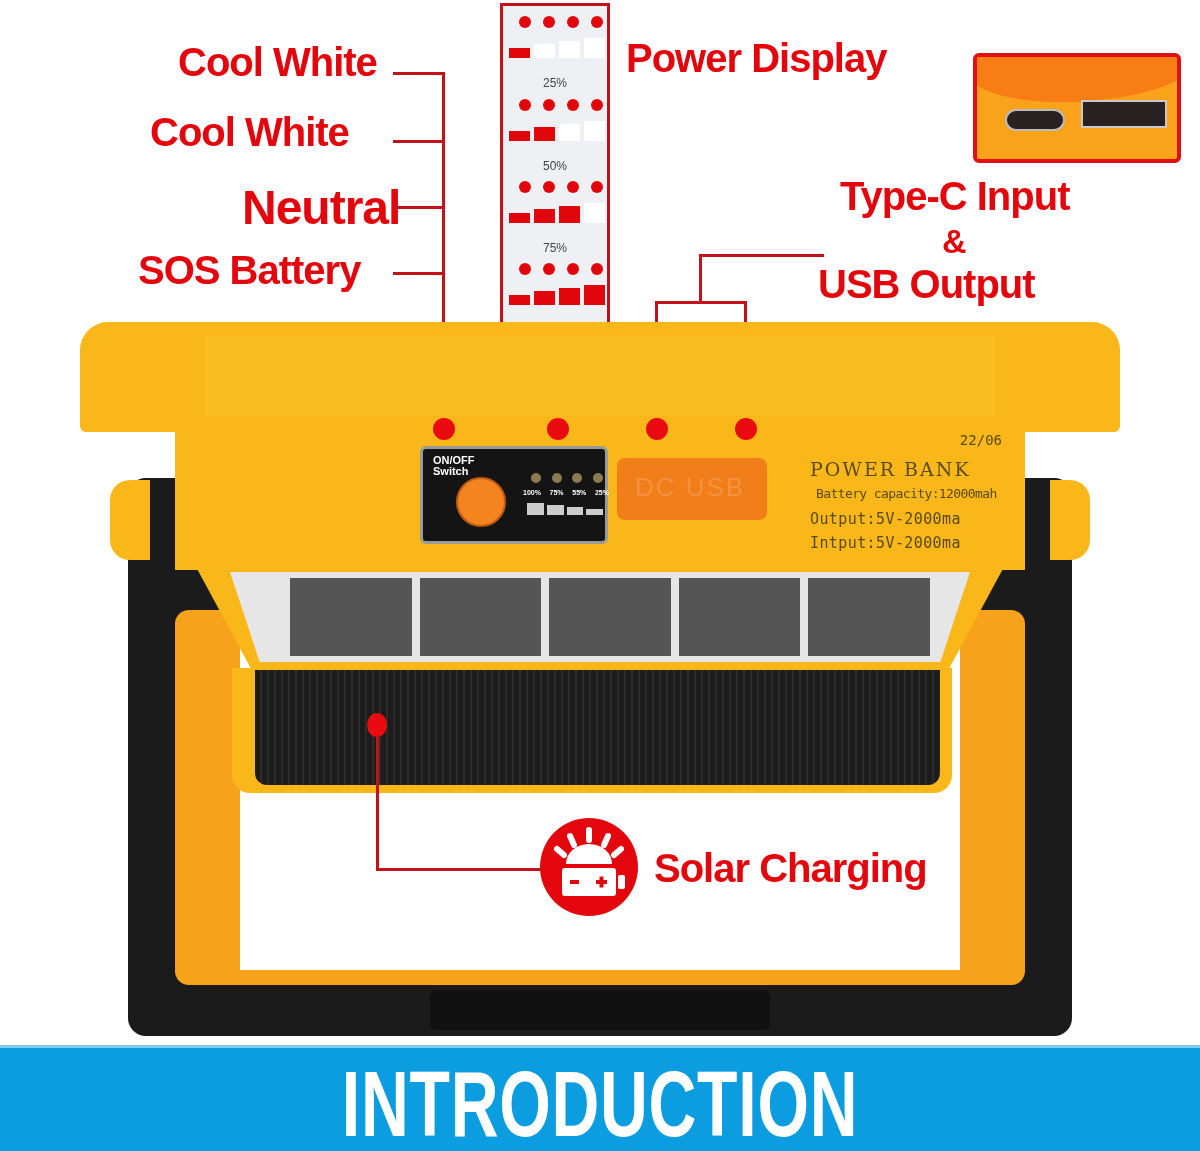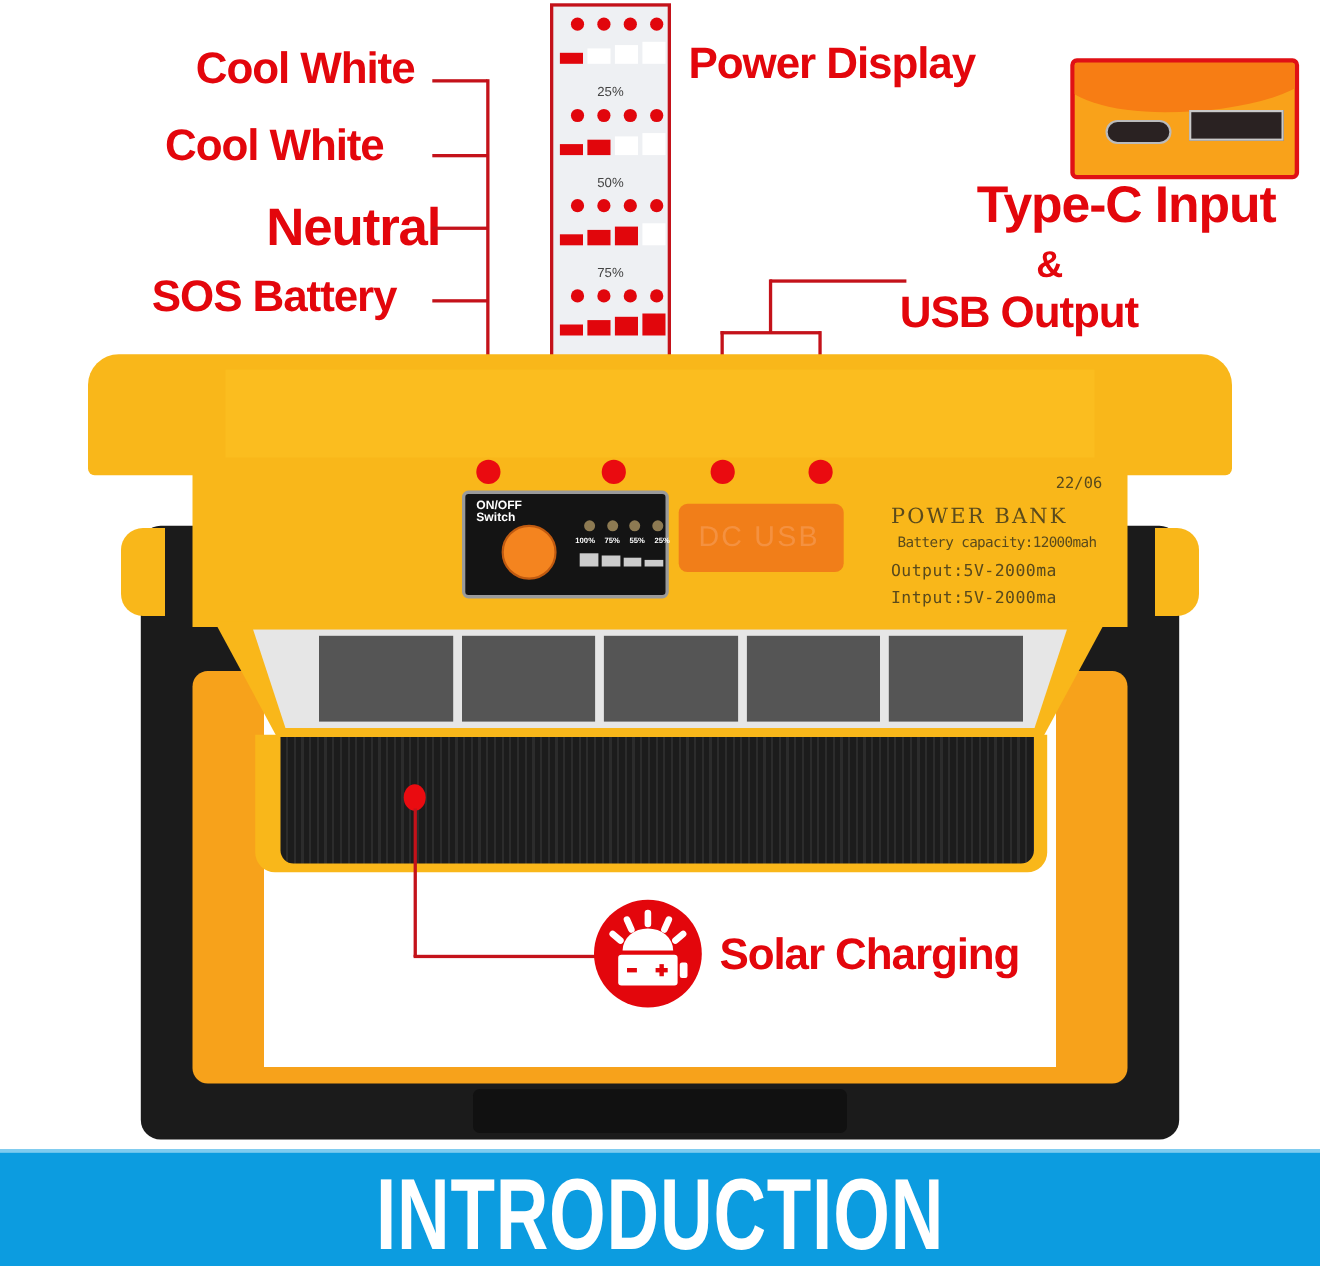--- a/index.html
+++ b/index.html
@@ -115,21 +115,21 @@
 <div class="line" style="left:556px; top:335px; width:3px; height:93px;"></div>
 
 <div class="callout" style="left:626px; top:36px; font-size:40px;">Power Display</div>
 
 <div class="abs" style="left:973px; top:53px; width:208px; height:110px; border:4px solid #e01015; border-radius:6px; background:#f9a21a; overflow:hidden;">
   <div class="abs" style="left:-10px; top:-30px; width:230px; height:75px; background:#f77d14; border-radius:0 0 60% 40%;"></div>
   <div class="abs" style="left:28px; top:52px; width:60px; height:22px; background:#2a2222; border:2px solid #bbb; border-radius:11px;"></div>
   <div class="abs" style="left:104px; top:43px; width:86px; height:28px; background:#2a2222; border:2px solid #c9c9c9;"></div>
 </div>
 
-<div class="callout" style="left:840px; top:158px; font-size:47px;margin-left:48px;">Type-C Input</div>
+<div class="callout" style="left:840px; top:174px; font-size:40px;">Type-C Input</div>
 <div class="callout" style="left:942px; top:222px; font-size:34px;">&amp;</div>
 <div class="callout" style="left:818px; top:262px; font-size:40px;">USB Output</div>
 
 <div class="line" style="left:700px; top:254px; width:124px; height:3px;"></div>
 <div class="line" style="left:699px; top:254px; width:3px; height:48px;"></div>
 <div class="line" style="left:655px; top:301px; width:91px; height:3px;"></div>
 <div class="line" style="left:655px; top:301px; width:3px; height:127px;"></div>
 <div class="line" style="left:744px; top:301px; width:3px; height:127px;"></div>
 
 <div class="abs frame-black" style="left:128px; top:478px; width:944px; height:558px; border-radius:18px;"></div>

